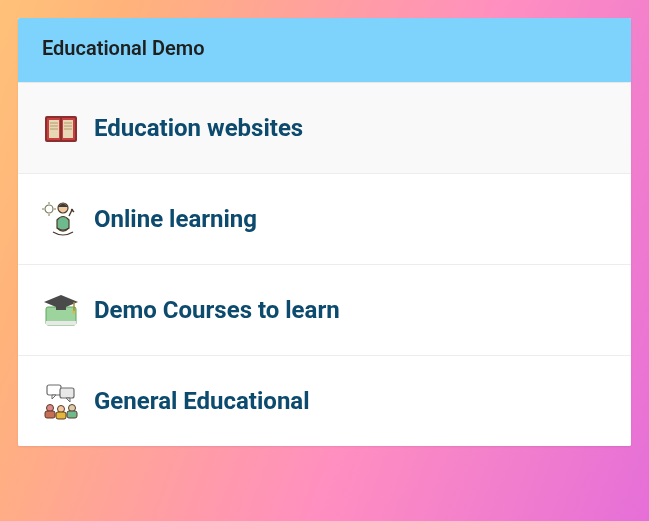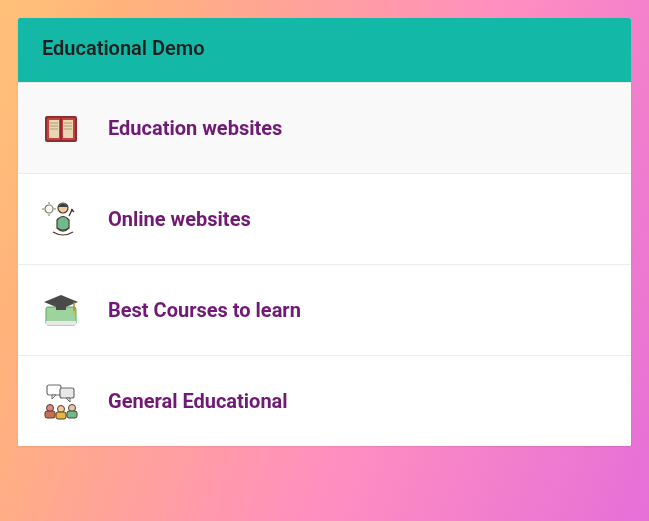--- a/index.html
+++ b/index.html
@@ -10,21 +10,21 @@
     padding: 18px;
   }
   .panel {
     width: 100%;
     background: #ffffff;
     border-radius: 2px;
     box-shadow: 0 1px 2px rgba(0,0,0,0.08);
     overflow: hidden;
   }
   .panel-header {
-    background: #14b8a6;
+    background: #7dd3fc;
     padding: 18px 28px 22px 24px;
     font-size: 20px;
     font-weight: 600;
     color: #1f1f1f;
     border-bottom: 1px solid #e9e9e9;
   }
   .list { }
   .list-item {
     display: flex;
     align-items: center;
@@ -39,24 +39,24 @@
   .list-item:last-child { border-bottom: none; }
   .item-icon {
     width: 42px;
     height: 42px;
     flex: 0 0 42px;
     display: flex;
     align-items: center;
     justify-content: center;
   }
   .item-label {
-    margin-left: 26px;
-    font-size: 20px;
+    margin-left: 12px;
+    font-size: 24px;
     font-weight: 700;
-    color: #701a75;
+    color: #0c4a6e;
   }
   svg { display: block; }
 </style>
 </head>
 <body>
 
 <div class="panel">
 
   <div class="panel-header">
     <span>Educational Demo</span>
@@ -93,35 +93,35 @@
           <line x1="14" y1="11" x2="16" y2="11" stroke="#7a7a56"></line>
           <circle cx="23" cy="10" r="5" fill="#f0c9a0" stroke="#4d3b2a" stroke-width="1.2"></circle>
           <path d="M18 9 Q23 2 28 9" fill="#3b3b3b"></path>
           <path d="M17 22 Q23 15 29 22 L29 30 Q23 34 17 30 Z" fill="#6fb98f" stroke="#4d3b2a" stroke-width="1.2"></path>
           <path d="M17 30 Q23 36 29 30" fill="none" stroke="#4d3b2a" stroke-width="1.2"></path>
           <path d="M13 34 Q23 40 33 34" fill="none" stroke="#4d3b2a" stroke-width="1.2"></path>
           <path d="M29 18 L32 12 L34 14" fill="none" stroke="#4d3b2a" stroke-width="1.4"></path>
           <circle cx="32" cy="12" r="1.2" fill="#4d3b2a"></circle>
         </svg>
       </span>
-      <span class="item-label">Online websites</span>
+      <span class="item-label">Online learning</span>
     </div>
 
     <div class="list-item">
       <span class="item-icon">
         <svg width="42" height="42" viewBox="0 0 42 42">
           <rect x="6" y="18" width="30" height="18" rx="2" fill="#9dd49d" stroke="#5aa85a" stroke-width="1"></rect>
           <rect x="6" y="32" width="30" height="4" fill="#e8e8e8"></rect>
           <polygon points="21,6 38,13 21,20 4,13" fill="#4a4a4a"></polygon>
           <rect x="16" y="16" width="10" height="5" fill="#4a4a4a"></rect>
           <line x1="34" y1="13" x2="34" y2="22" stroke="#b08a2e" stroke-width="1.5"></line>
           <circle cx="34" cy="23" r="1.5" fill="#e4b63c"></circle>
         </svg>
       </span>
-      <span class="item-label">Best Courses to learn</span>
+      <span class="item-label">Demo Courses to learn</span>
     </div>
 
     <div class="list-item">
       <span class="item-icon">
         <svg width="42" height="42" viewBox="0 0 42 42">
           <rect x="7" y="5" width="14" height="10" rx="2" fill="#ffffff" stroke="#6a6a6a" stroke-width="1.2"></rect>
           <polygon points="12,15 12,19 16,15" fill="#ffffff" stroke="#6a6a6a" stroke-width="1"></polygon>
           <rect x="20" y="8" width="14" height="10" rx="2" fill="#e8e8e8" stroke="#6a6a6a" stroke-width="1.2"></rect>
           <polygon points="30,18 30,22 26,18" fill="#e8e8e8" stroke="#6a6a6a" stroke-width="1"></polygon>
           <circle cx="10" cy="28" r="3.5" fill="#d88" stroke="#5a3a2a" stroke-width="1"></circle>

